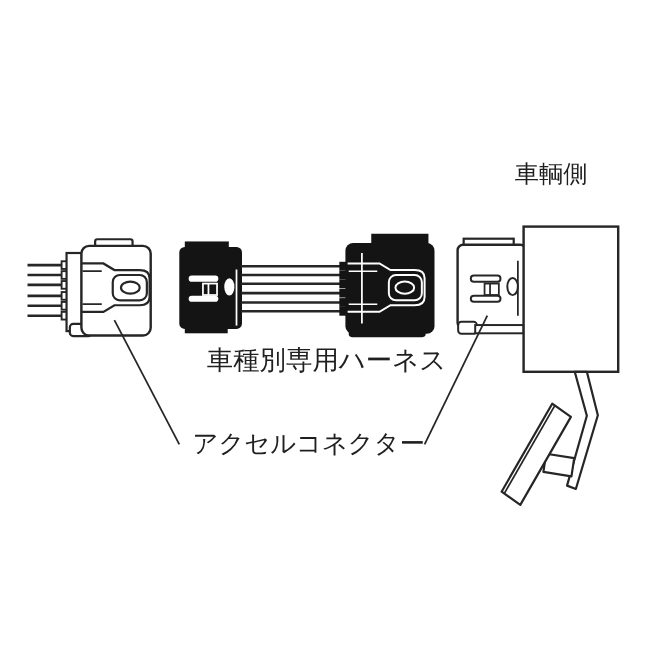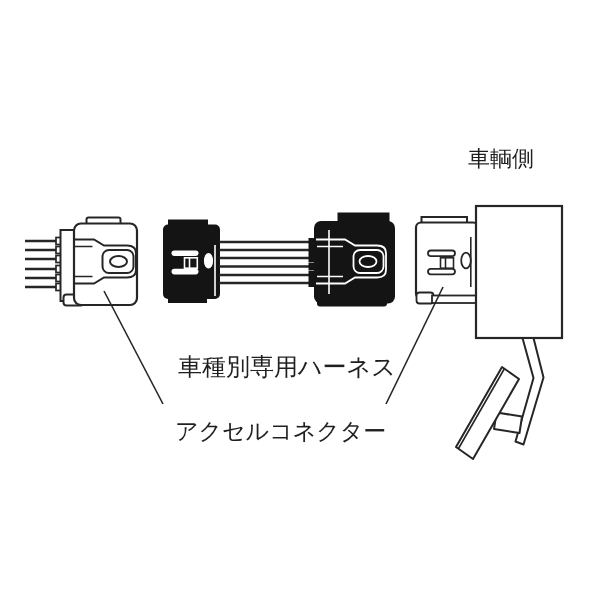--- a/index.html
+++ b/index.html
@@ -12,22 +12,22 @@
     font-family: "DejaVu Sans", "Liberation Sans", sans-serif;
   }
   .canvas svg { position: absolute; left: 0; top: 0; }
   .label {
     position: absolute;
     color: #1f1f1f;
     white-space: nowrap;
     letter-spacing: 0px;
   }
   .label-vehicle-side { left: 468px; top: 146px; font-size: 22px; line-height: 26px; }
-  .label-harness      { left: 178px; top: 314px; font-size: 24px; line-height: 26px; margin-top: 40px; }
-  .label-accel-conn   { left: 175px; top: 391px; font-size: 23px; line-height: 26px; margin-top: 27px; }
+  .label-harness      { left: 188px; top: 314px; font-size: 24px; line-height: 26px; }
+  .label-accel-conn   { left: 175px; top: 391px; font-size: 23px; line-height: 26px; }
 </style>
 </head>
 <body>
 
 <div class="canvas">
 
   <svg width="600" height="600" viewBox="0 0 600 600">
 
     <g stroke="#262626" fill="none" stroke-width="2">
       <g stroke-width="2.4">

